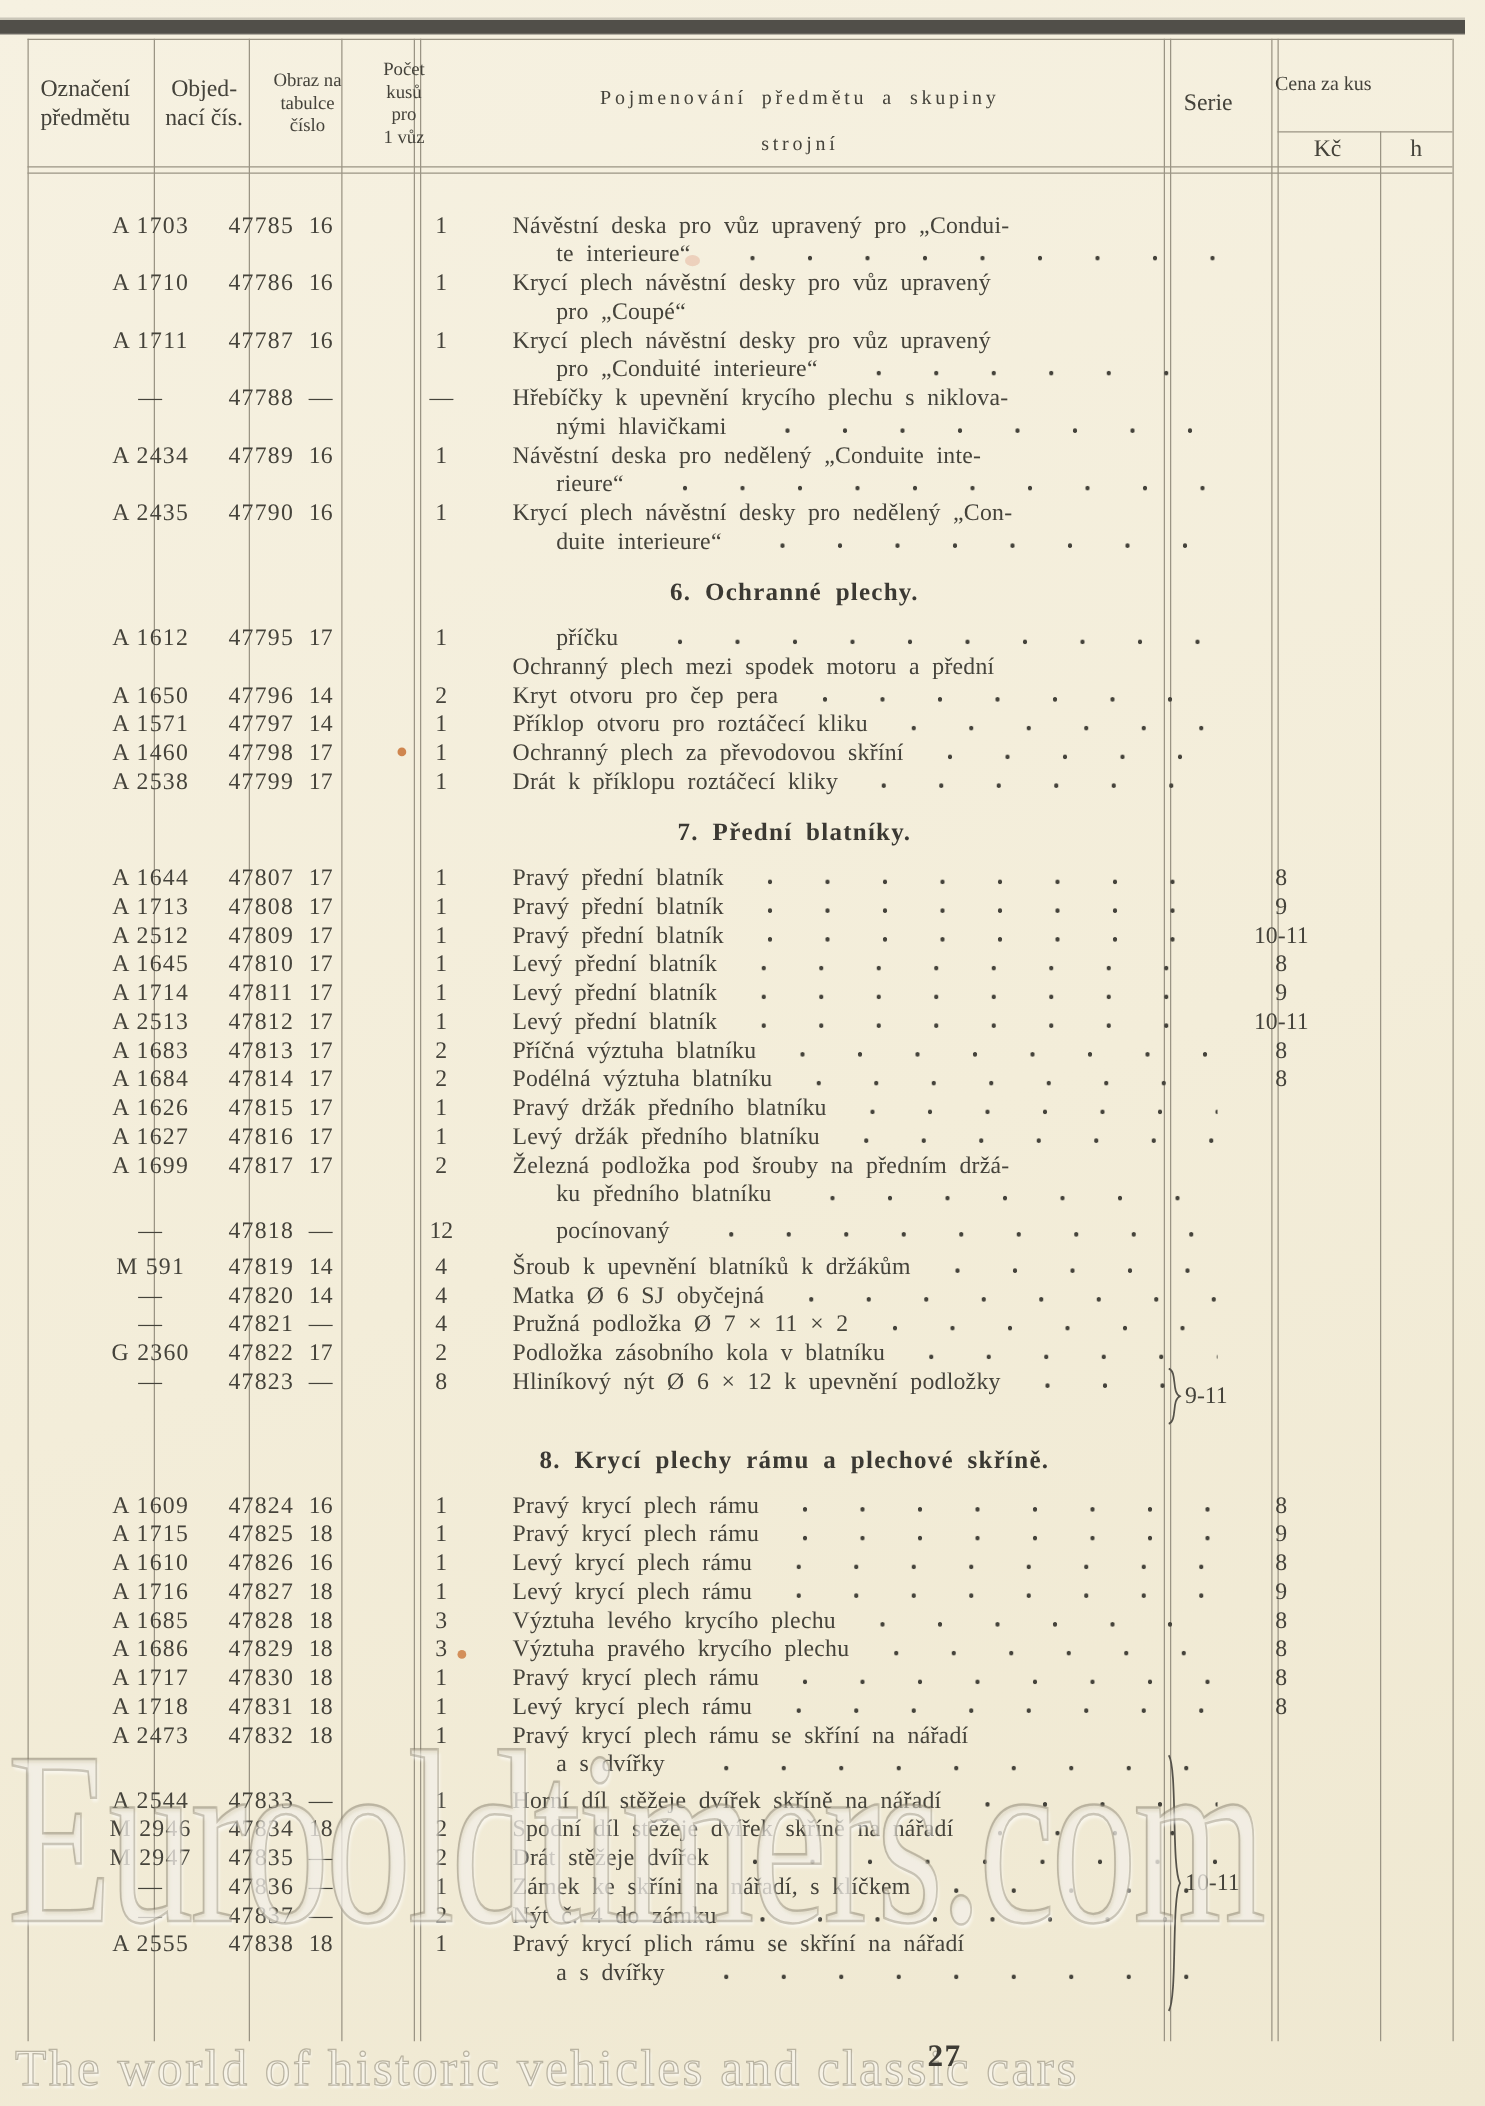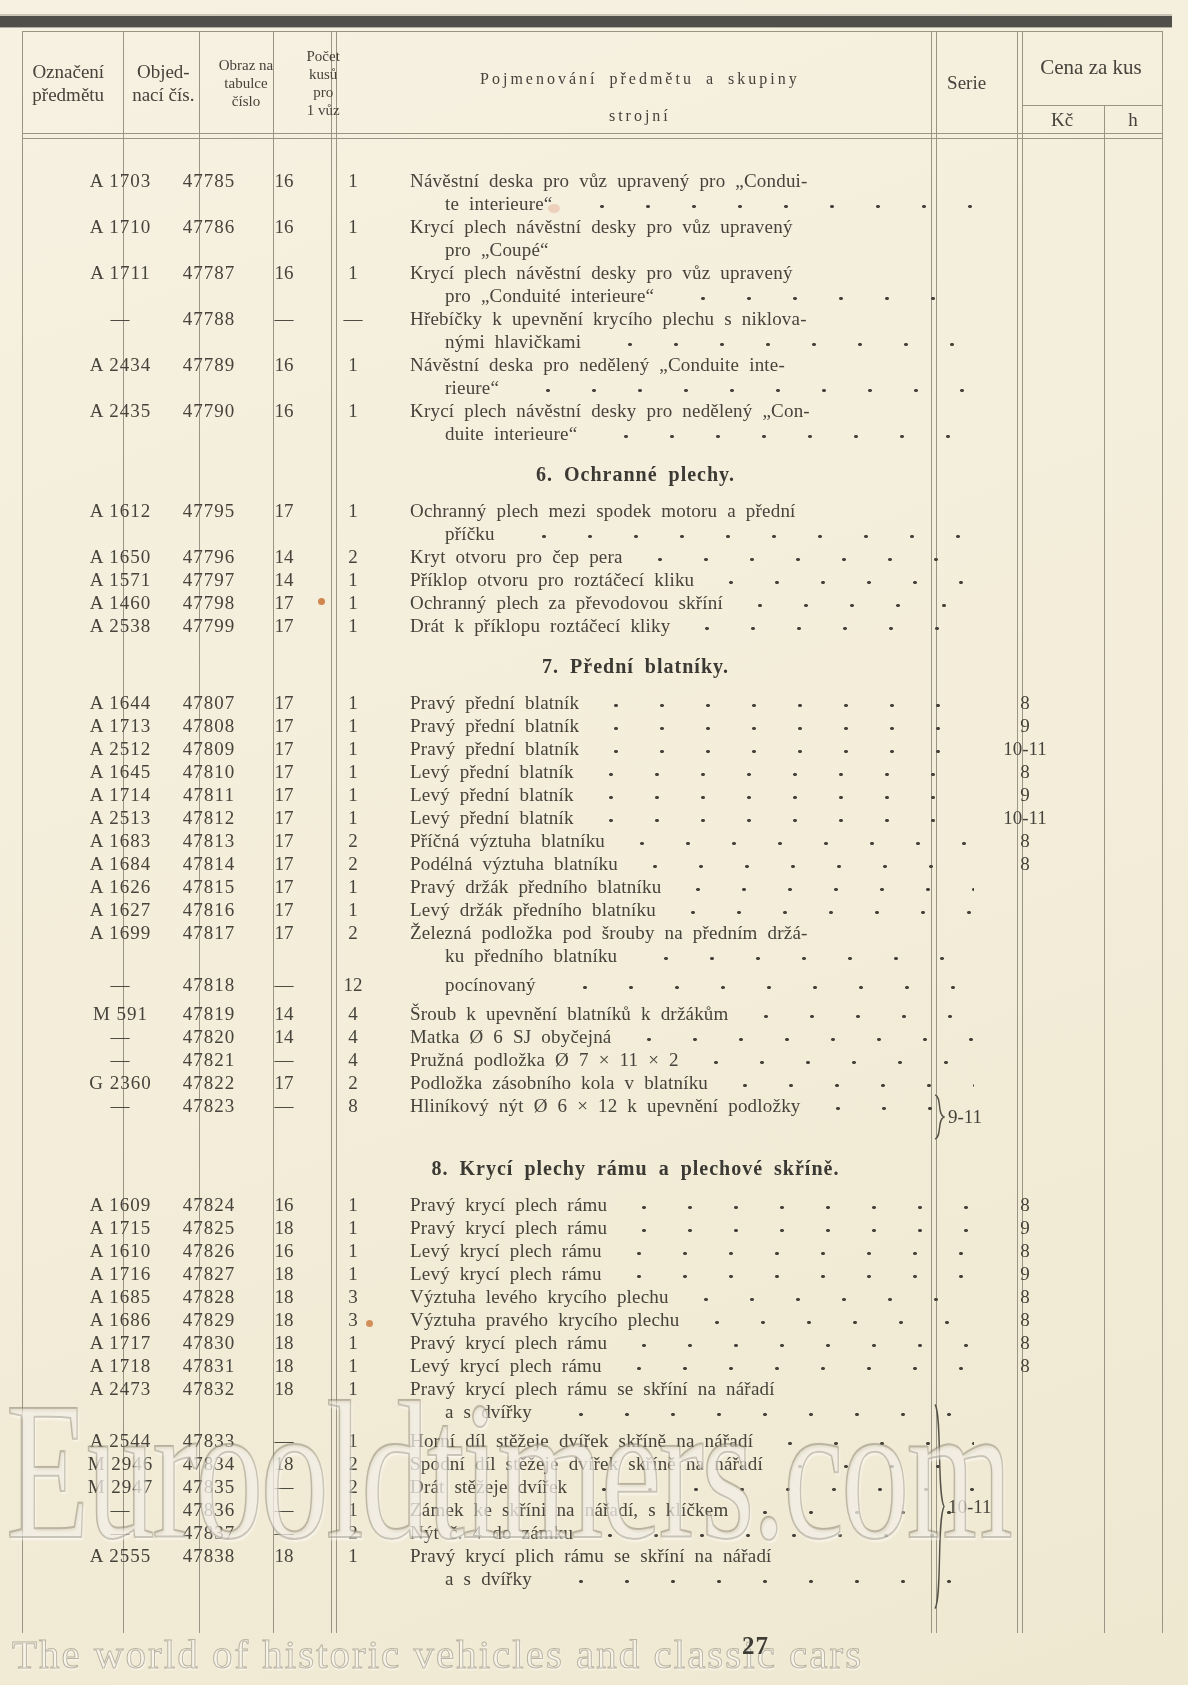--- a/index.html
+++ b/index.html
@@ -23,35 +23,35 @@
   .hl.h105{top:105px;left:1022px;width:140px;}
   
   .thead{position:absolute;left:22px;top:31px;width:1140px;height:103px;display:flex;gap:14px;}
   .hc{display:flex;align-items:center;justify-content:center;text-align:center;
       white-space:pre-line;line-height:23px;font-size:19px;}
   .w-d{width:101px}.w-o{width:76px}.w-t{width:74px}.w-q{width:64px}
   .w-desc{width:597px}.w-serie{width:86px}.w-kc{width:84px}.w-h{width:58px}
   .hc.small{font-size:15px;line-height:18px;}
   .hc.name-h{letter-spacing:3px;word-spacing:5px;font-size:16px;line-height:37px;align-items:flex-end;}
   .hgroup{width:142px;display:flex;flex-direction:column;}
-  .hg-top{flex:0 0 73px;display:flex;align-items:center;justify-content:center;font-size:21px;}
+  .hg-top{flex:0 0 73px;display:flex;align-items:center;font-size:16px;}
   .hg-bottom{flex:1;display:flex;}
   .hg-bottom .hc{font-size:19px;}
   
   .tbody{position:absolute;left:22px;top:138px;width:1140px;}
   .sec:first-child{margin-top:31px;}
   .sec-head{margin:18px 0 13px 315px;width:597px;text-align:center;font-weight:bold;
             font-size:20px;letter-spacing:1px;word-spacing:5px;line-height:23px;color:#3b3933;}
   .sec-head.m-lg{margin-top:40px;}
   .row{display:flex;align-items:flex-start;line-height:23px;font-size:19px;padding-left:48px;}
   .row.gap{margin-top:6px;}
   .cell{flex:none;}
   .c-d{width:101px;text-align:center;letter-spacing:1px;}
   .c-o{width:76px;text-align:center;letter-spacing:1px;}
-  .c-t{width:74px;text-align:center;}
+  .c-t{width:74px;}
   .c-q{width:64px;text-align:center;}
   .c-desc{width:597px;padding-left:25px;padding-right:6px;box-sizing:border-box;}
   .c-serie{width:86px;text-align:center;}
   .c-kc{width:84px;}
   .c-h{width:58px;}
   .line{display:flex;word-spacing:5px;letter-spacing:.2px;}
   .line.cont{padding-left:35px;gap:12px;}
   .leader{flex:1 1 auto;margin-left:14px;margin-right:2px;
           background-image:radial-gradient(circle,#45433b 1.6px,rgba(0,0,0,0) 2px);
           background-repeat:repeat-x;background-size:46px 5px;
@@ -238,26 +238,26 @@
         </div>
       </div>
       <div class="sec">
         <div class="sec-head">6. Ochranné plechy.</div>
         <div class="row">
           <div class="cell c-d">A 1612</div>
           <div class="cell c-o">47795</div>
           <div class="cell c-t">17</div>
           <div class="cell c-q">1</div>
           <div class="cell c-desc">
+            <div class="line cont">
+              <span>příčku</span>
+              <span class="leader"></span>
+            </div>
             <div class="line">
               <span>Ochranný plech mezi spodek motoru a přední</span>
-            </div>
-            <div class="line cont">
-              <span>příčku</span>
-              <span class="leader"></span>
             </div>
           </div>
           <div class="cell c-serie"></div>
           <div class="cell c-kc"></div>
           <div class="cell c-h"></div>
         </div>
         <div class="row">
           <div class="cell c-d">A 1650</div>
           <div class="cell c-o">47796</div>
           <div class="cell c-t">14</div>

